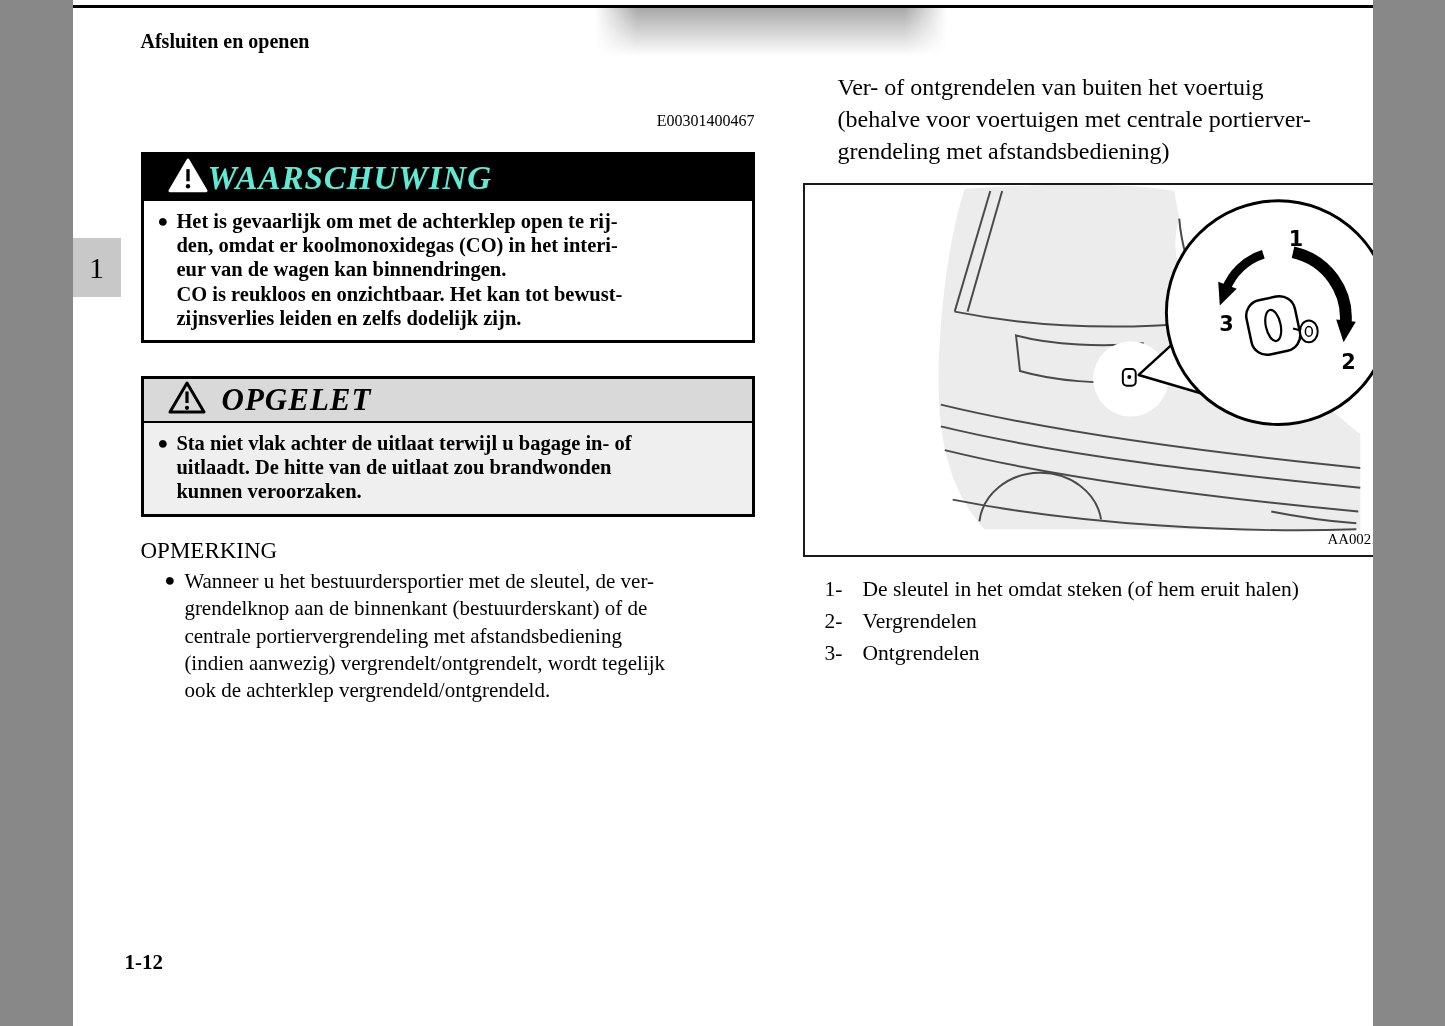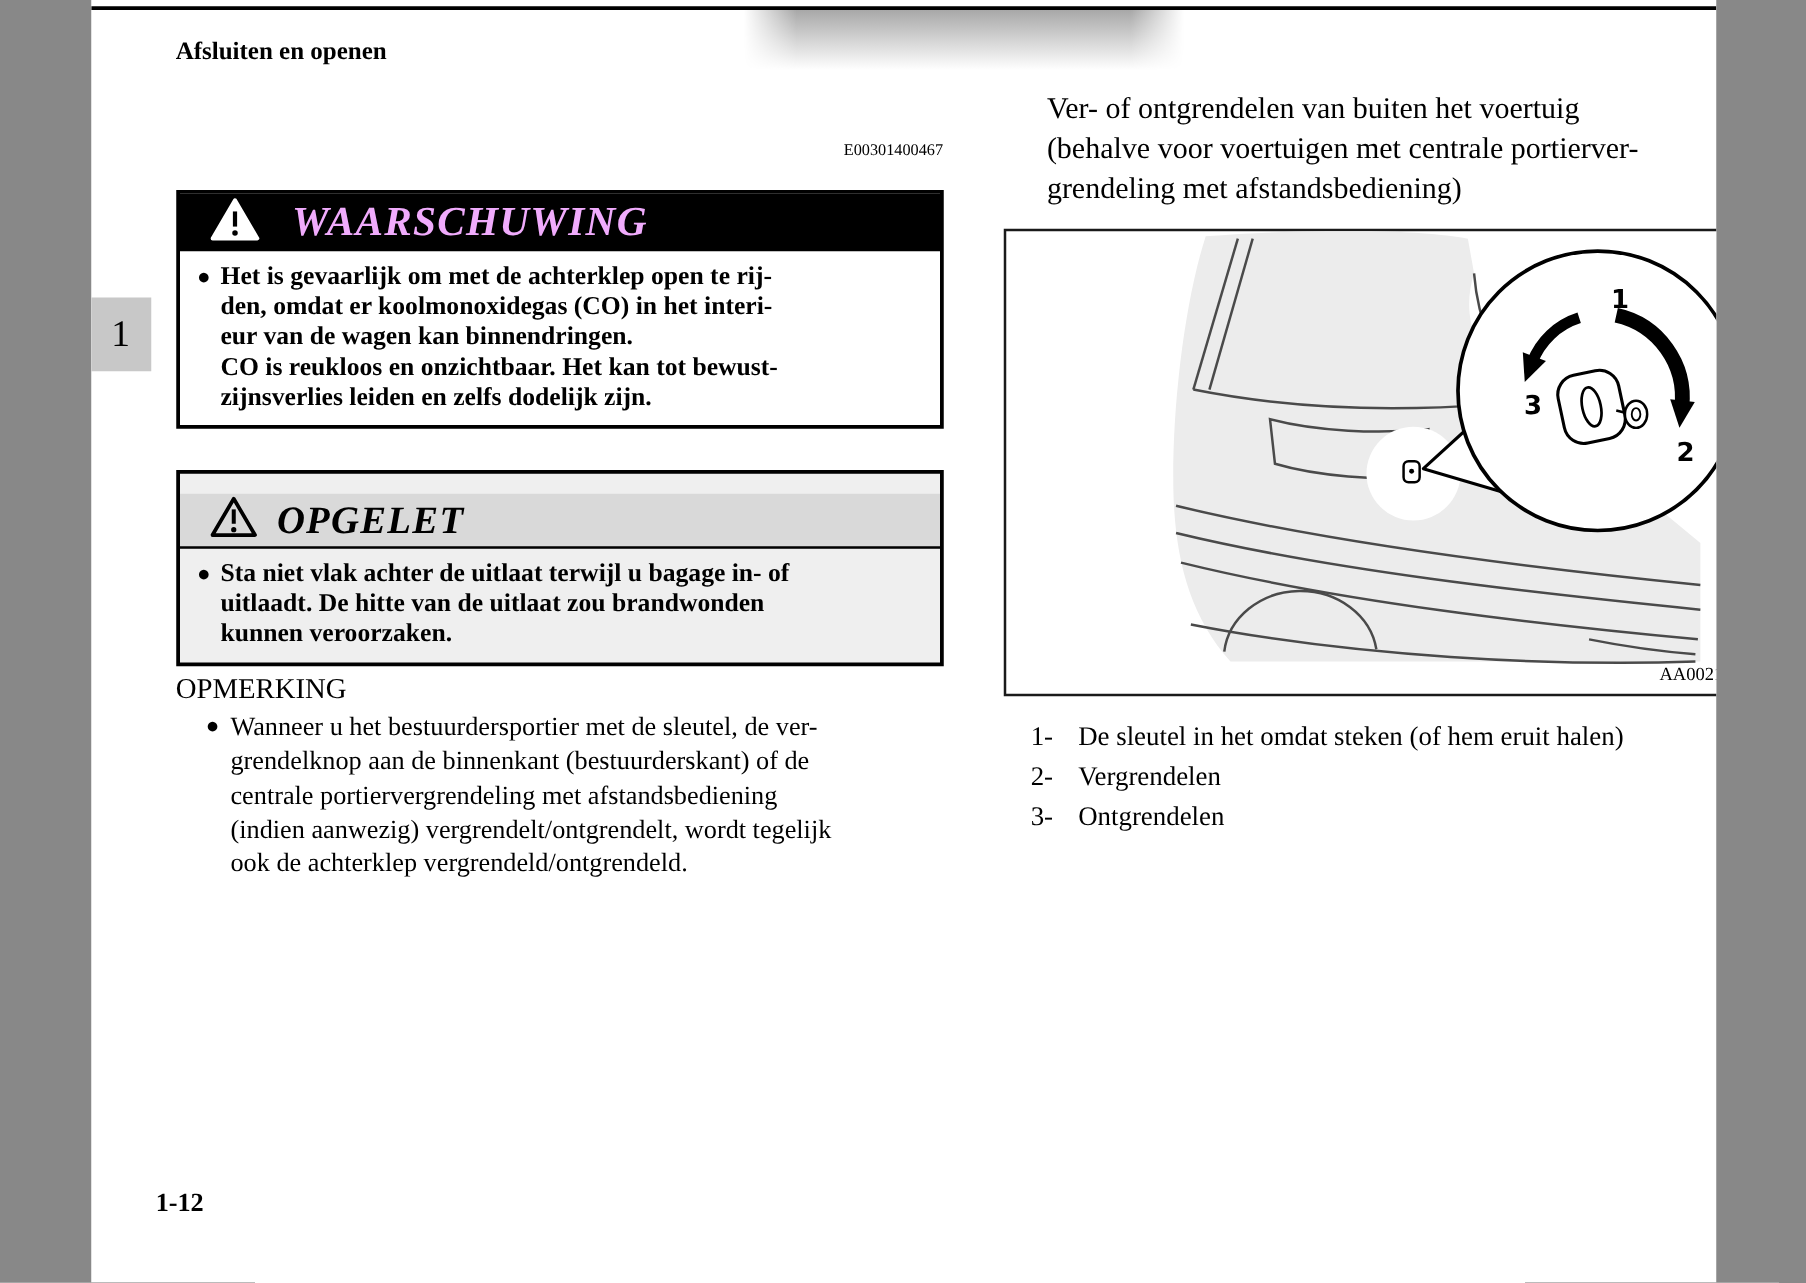--- a/index.html
+++ b/index.html
@@ -15,28 +15,28 @@
     -webkit-mask-image:linear-gradient(90deg,transparent 0,#000 12%,#000 88%,transparent 100%);
     mask-image:linear-gradient(90deg,transparent 0,#000 12%,#000 88%,transparent 100%);
   }
   .doc-header { position:absolute; left:68px; top:30px; font-size:20px; font-weight:bold; z-index:4; }
   .side-tab {
     position:absolute; left:0; top:238px; width:48px; height:59px; background:#c8c8c8;
     display:flex; align-items:center; justify-content:center; font-size:30px;
   }
   .title { position:absolute; left:68px; top:68px; width:614px; text-align:center;
            font-size:31px; font-weight:bold; font-style:italic; }
-  .code { position:absolute; left:68px; top:112px; width:614px; text-align:right; font-size:13px; }
+  .code { position:absolute; left:68px; top:112px; width:614px; text-align:right; font-size:16px; }
 
   .warning-box { position:absolute; left:68px; top:152px; width:614px; border:3px solid #000; box-sizing:border-box; background:#fff; }
-  .warning-header { background:#000; color:#f0abfc; height:46px; display:flex; align-items:center; padding-left:24px; gap:26px; }
+  .warning-header { background:#000; color:#5eead4; height:46px; display:flex; align-items:center; padding-left:24px; gap:0; }
   .warning-header .hdr { font-size:33px; font-weight:bold; font-style:italic; letter-spacing:1px; }
 
   .caution-box { position:absolute; left:68px; top:376px; width:614px; border:3px solid #000; box-sizing:border-box; background:#efefef; }
-  .caution-header { background:#d9d9d9; height:42px; display:flex; align-items:center; padding-left:24px; gap:16px; border-bottom:2px solid #000;margin-top:16px; }
+  .caution-header { background:#d9d9d9; height:42px; display:flex; align-items:center; padding-left:24px; gap:16px; border-bottom:2px solid #000; }
   .caution-header .hdr { font-size:31px; font-weight:bold; font-style:italic; letter-spacing:1px; }
 
   .box-body { padding:8px 12px 10px 14px; font-size:20.5px; font-weight:bold; line-height:1.18; display:flex; gap:8px; }
   .bullet { font-size:18px; line-height:1.35; flex:0 0 auto; }
   .pre { white-space:pre-line; }
 
   .note-title { position:absolute; left:68px; top:538px; font-size:23px; }
   .note-item { position:absolute; left:92px; top:568px; width:592px; font-size:21px; line-height:1.30; display:flex; gap:9px; font-weight:normal; }
 
   .page-num { position:absolute; left:52px; top:950px; font-size:21px; font-weight:bold; }

